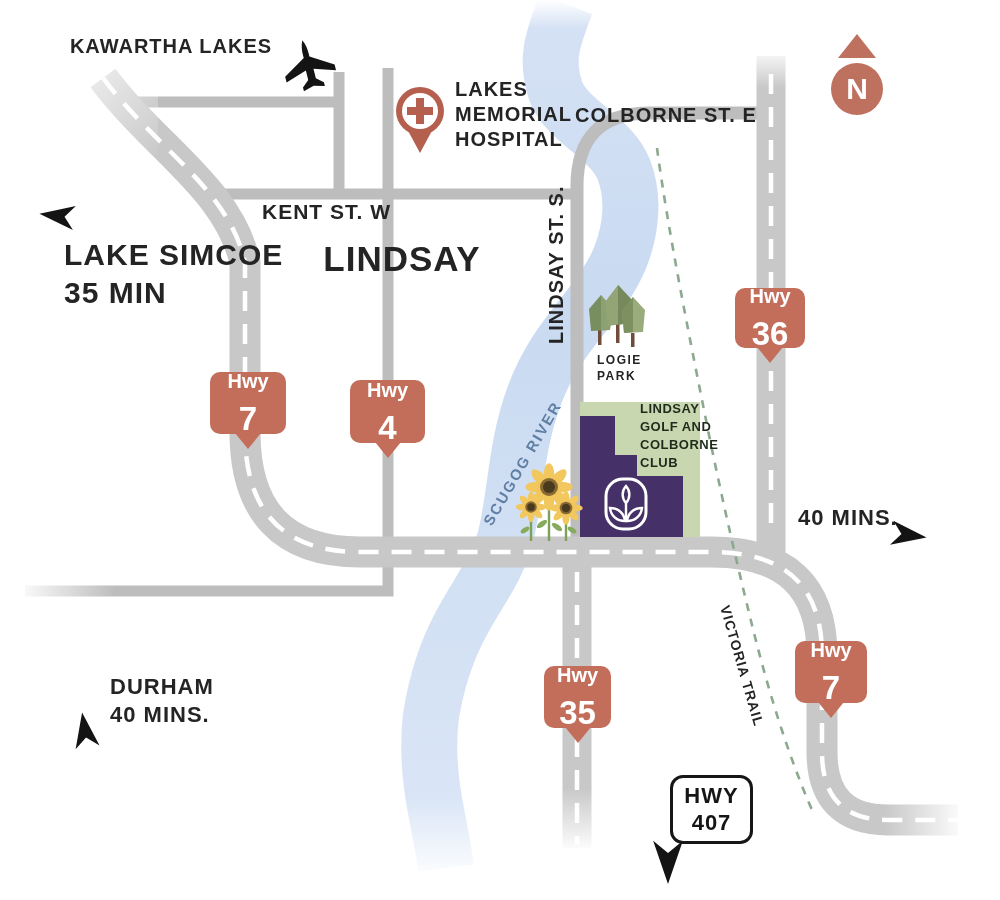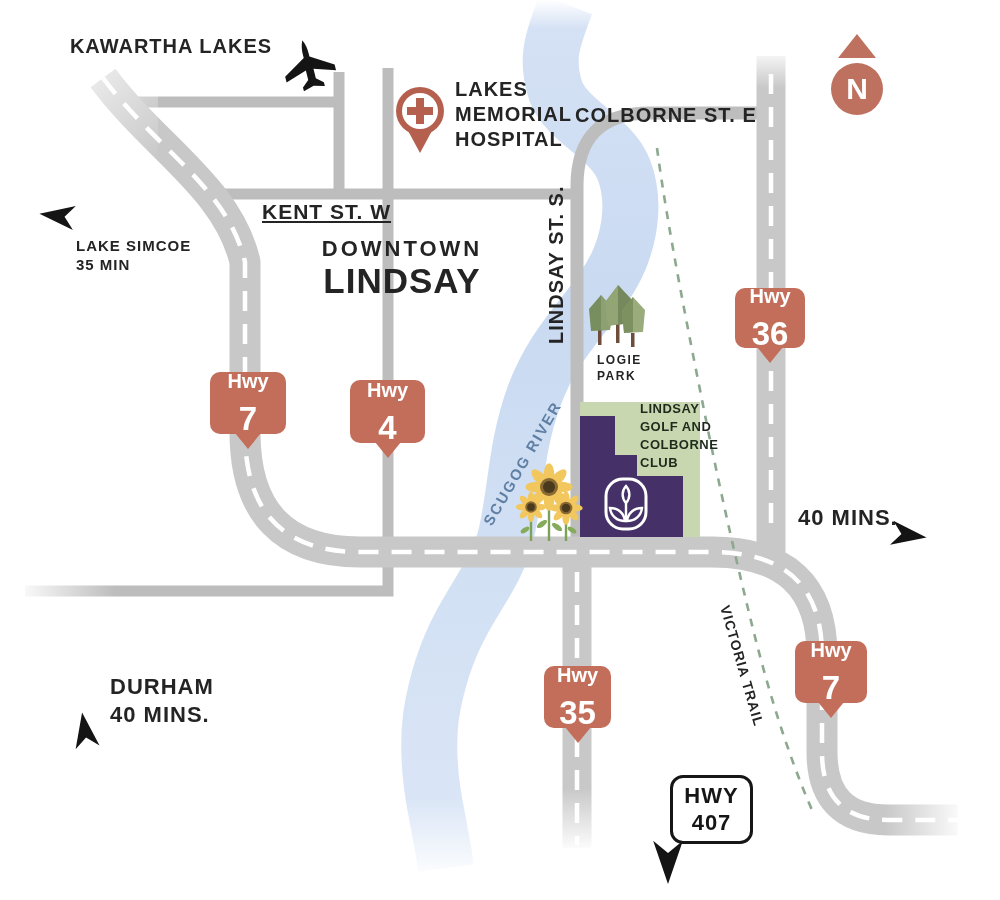--- a/index.html
+++ b/index.html
@@ -3,25 +3,25 @@
 <meta charset="utf-8">
 <style>
   html,body{margin:0;padding:0;background:#fff;}
   .map{position:relative;width:1000px;height:900px;background:#ffffff;overflow:hidden;
        font-family:"Liberation Sans",sans-serif;color:#242424;}
   .map svg{position:absolute;left:0;top:0;}
   .label{position:absolute;font-weight:bold;color:#242424;line-height:1.2;white-space:nowrap;letter-spacing:1px;}
   .l-airport{left:58px;top:34px;width:226px;text-align:center;font-size:20px;line-height:1.25;}
   .l-hospital{left:455px;top:77px;font-size:20px;line-height:1.26;}
   .l-colborne{left:575px;top:74px;font-size:20px;margin-top:29px;}
-  .l-kent{left:262px;top:199px;font-size:21px;text-decoration:underline;}
+  .l-kent{left:262px;top:199px;font-size:21px;}
   .l-downtown{left:318px;top:238px;width:168px;text-align:center;line-height:1;}
   .l-downtown .dt1{display:block;font-size:22px;letter-spacing:3px;}
   .l-downtown .dt2{display:block;font-size:35px;font-weight:800;letter-spacing:1px;margin-top:3px;}
-  .l-lake{left:64px;top:236px;font-size:15px;line-height:1.28;margin-left:12px;}
+  .l-lake{left:64px;top:236px;font-size:30px;line-height:1.28;}
   .l-peterborough{left:798px;top:476px;font-size:22px;line-height:1.28;}
   .l-durham{left:110px;top:673px;font-size:22px;line-height:1.28;}
   .l-lindsay-st{left:481px;top:257px;width:150px;text-align:center;font-size:20px;
                 transform:rotate(-90deg);transform-origin:center;}
   .l-scugog{left:455px;top:459px;width:130px;text-align:center;font-size:15px;letter-spacing:2px;
             color:#5f7fa4;transform:rotate(-60deg);transform-origin:center;}
   .l-victoria{left:681px;top:655px;width:120px;text-align:center;font-size:14px;
               transform:rotate(74deg);transform-origin:center;}
   .l-logie{left:597px;top:352px;font-size:12px;line-height:1.35;letter-spacing:1.5px;}
   .l-golf{left:640px;top:400px;font-size:13px;line-height:1.38;letter-spacing:0.5px;color:#1e2b1c;}
@@ -198,21 +198,20 @@
   <div class="label l-hospital">
     <span>LAKES</span><br>
     <span>MEMORIAL</span><br>
     <span>HOSPITAL</span>
   </div>
 
   <div class="label l-colborne">COLBORNE ST. E</div>
   <div class="label l-kent">KENT ST. W</div>
 
   <div class="label l-downtown">
-    <span class="dt1">DOWNTOWN</span>
     <span class="dt2">LINDSAY</span>
   </div>
 
   <div class="label l-lake">
     <span>LAKE SIMCOE</span><br>
     <span>35 MIN</span>
   </div>
 
   <div class="label l-lindsay-st">LINDSAY ST. S.</div>
   <div class="label l-scugog">SCUGOG RIVER</div>

